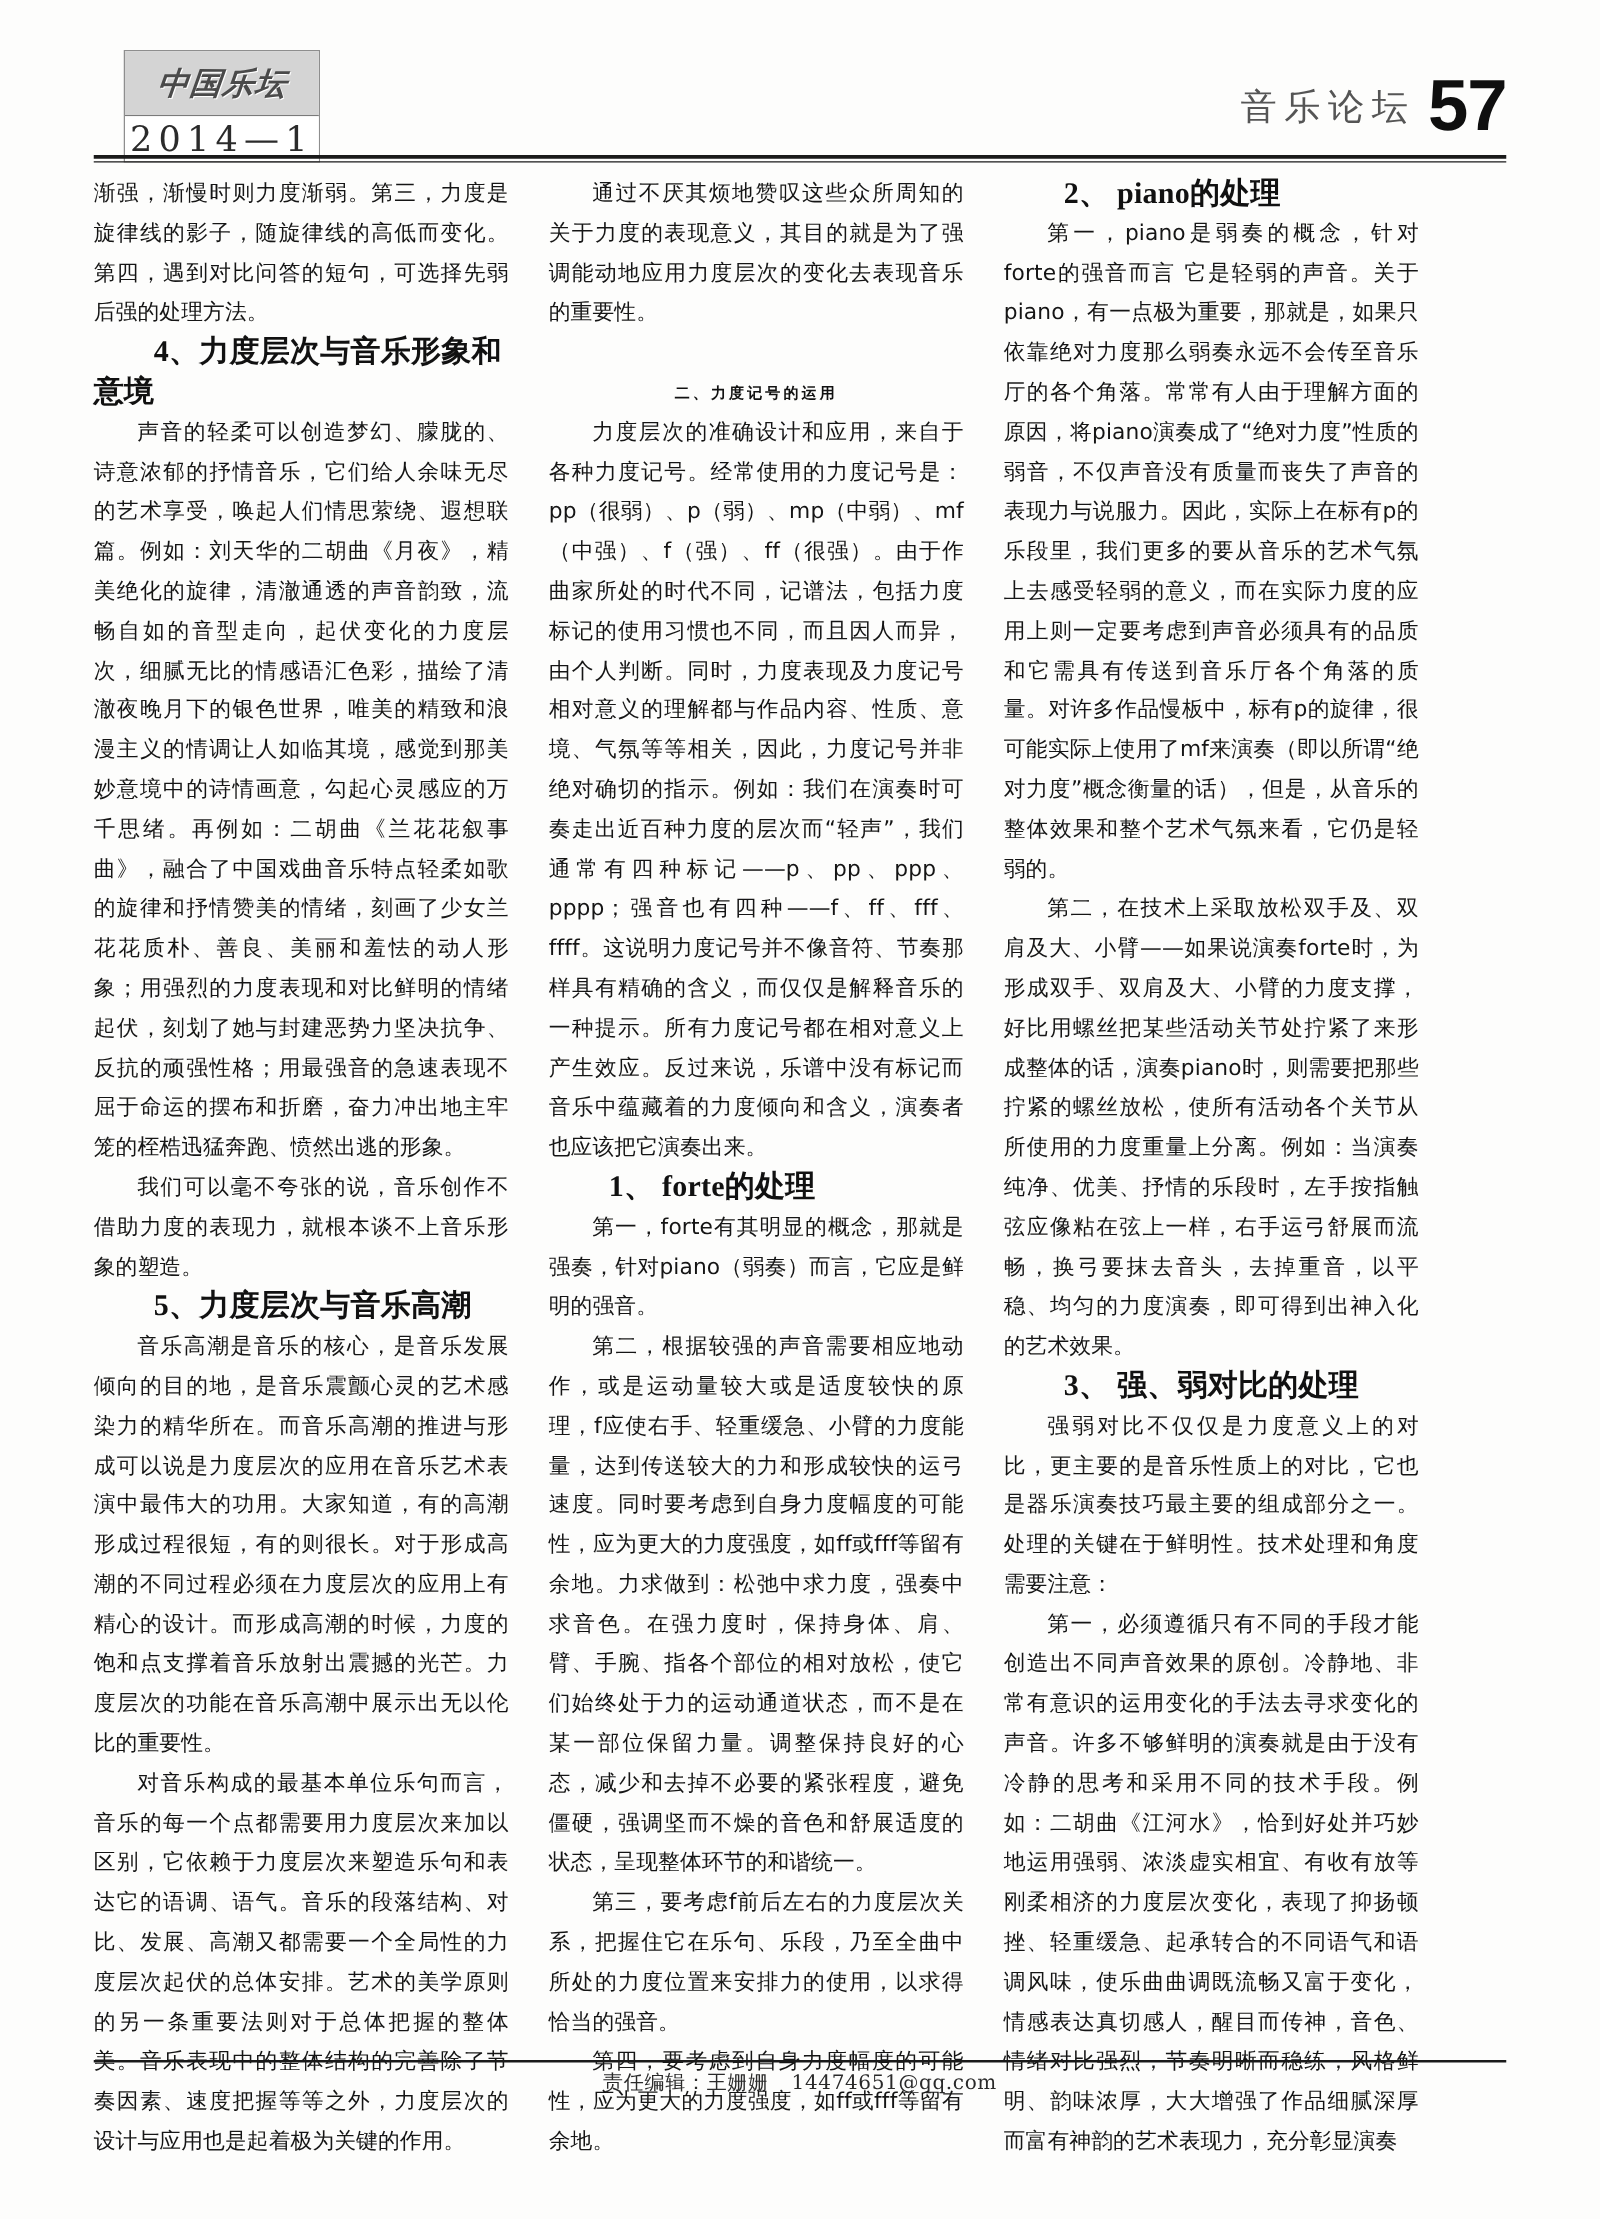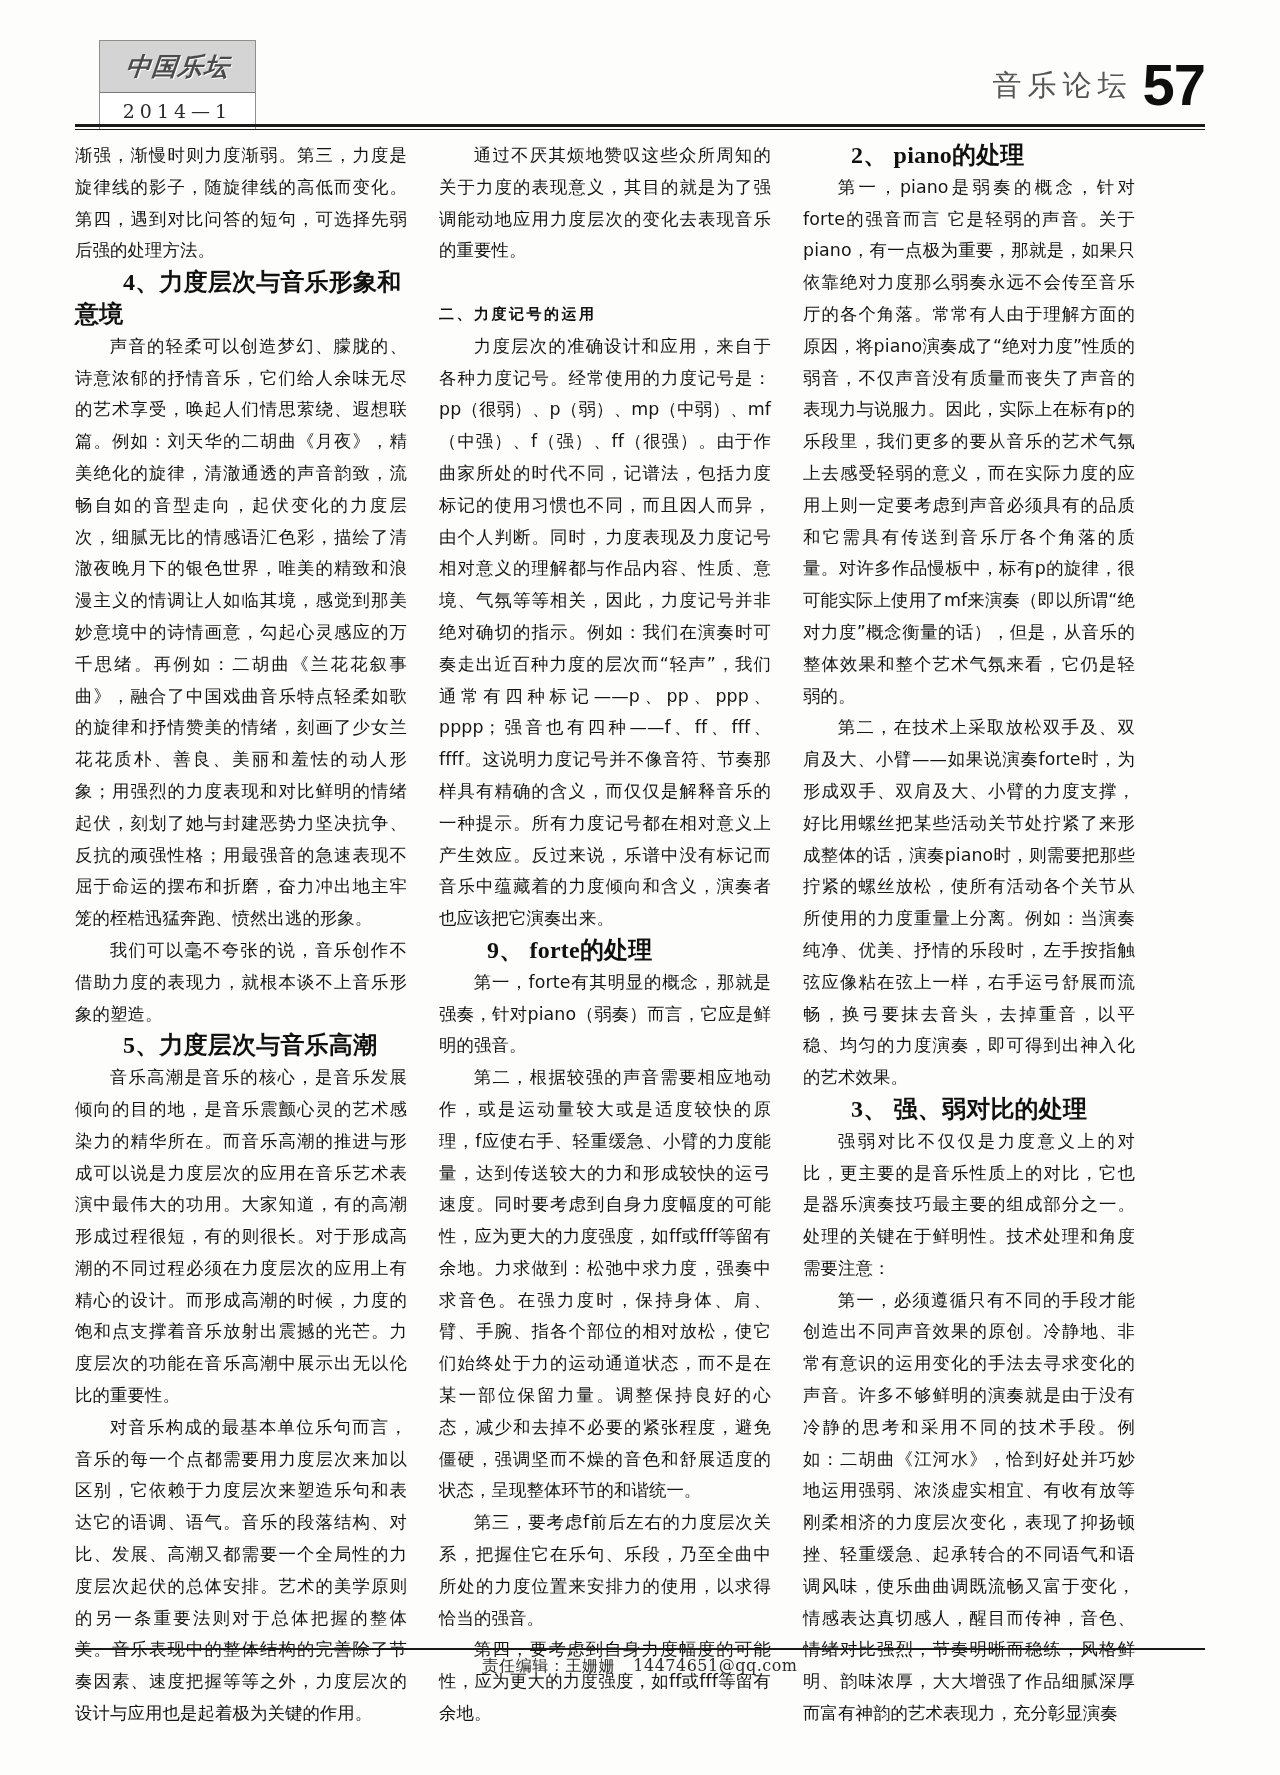--- a/index.html
+++ b/index.html
@@ -62,21 +62,21 @@
   }
   .logo-bottom {
     height: 36px;
     display: flex;
     align-items: center;
     justify-content: center;
     background: #ffffff;
   }
   .logo-bottom span {
     font-family: "DejaVu Serif", "Liberation Serif", serif;
-    font-size: 19px;
+    font-size: 28px;
     letter-spacing: 5px;
     color: #2b2b2b;
   }
 
   .head-right {
     position: absolute;
     right: 0;
     top: 36px;
     display: flex;
     align-items: flex-end;
@@ -148,25 +148,25 @@
     font-family: Liberation Serif, serif;
     font-size: 24px;
     line-height: 31.8px;
     font-weight: 700;
     text-indent: 2em;
     color: #111111;
     letter-spacing: 0.2px;
   }
   h2.sectionhead {
     margin: 0;
-    font-family: Liberation Serif, serif;
-    font-size: 15px;
+    font-family: Liberation Sans, sans-serif;
+    font-size: 12px;
     line-height: 31.8px;
     font-weight: 700;
-    text-align: left;
+    text-align: center;
     color: #111111;
     letter-spacing: 2.5px;
   }
   .spacer { height: 31.8px; }
 
   
   .rule-foot {
     position: absolute;
     left: 75px;
     top: 1648px;
@@ -222,21 +222,21 @@
         <p class="body">我们可以毫不夸张的说，音乐创作不借助力度的表现力，就根本谈不上音乐形象的塑造。</p>
         <h3 class="subhead">5、力度层次与音乐高潮</h3>
         <p class="body">音乐高潮是音乐的核心，是音乐发展倾向的目的地，是音乐震颤心灵的艺术感染力的精华所在。而音乐高潮的推进与形成可以说是力度层次的应用在音乐艺术表演中最伟大的功用。大家知道，有的高潮形成过程很短，有的则很长。对于形成高潮的不同过程必须在力度层次的应用上有精心的设计。而形成高潮的时候，力度的饱和点支撑着音乐放射出震撼的光芒。力度层次的功能在音乐高潮中展示出无以伦比的重要性。</p>
         <p class="body">对音乐构成的最基本单位乐句而言，音乐的每一个点都需要用力度层次来加以区别，它依赖于力度层次来塑造乐句和表达它的语调、语气。音乐的段落结构、对比、发展、高潮又都需要一个全局性的力度层次起伏的总体安排。艺术的美学原则的另一条重要法则对于总体把握的整体美。音乐表现中的整体结构的完善除了节奏因素、速度把握等等之外，力度层次的设计与应用也是起着极为关键的作用。</p>
       </div>
     <div class="col">
         <p class="body">通过不厌其烦地赞叹这些众所周知的关于力度的表现意义，其目的就是为了强调能动地应用力度层次的变化去表现音乐的重要性。</p>
         <div class="spacer"></div>
         <h2 class="sectionhead">二、力度记号的运用</h2>
         <p class="body">力度层次的准确设计和应用，来自于各种力度记号。经常使用的力度记号是：pp（很弱）、p（弱）、mp（中弱）、mf（中强）、f（强）、ff（很强）。由于作曲家所处的时代不同，记谱法，包括力度标记的使用习惯也不同，而且因人而异，由个人判断。同时，力度表现及力度记号相对意义的理解都与作品内容、性质、意境、气氛等等相关，因此，力度记号并非绝对确切的指示。例如：我们在演奏时可奏走出近百种力度的层次而“轻声”，我们通常有四种标记——p、pp、ppp、pppp；强音也有四种——f、ff、fff、ffff。这说明力度记号并不像音符、节奏那样具有精确的含义，而仅仅是解释音乐的一种提示。所有力度记号都在相对意义上产生效应。反过来说，乐谱中没有标记而音乐中蕴藏着的力度倾向和含义，演奏者也应该把它演奏出来。</p>
-        <h3 class="subhead">9、 forte的处理</h3>
+        <h3 class="subhead">1、 forte的处理</h3>
         <p class="body">第一，forte有其明显的概念，那就是强奏，针对piano（弱奏）而言，它应是鲜明的强音。</p>
         <p class="body">第二，根据较强的声音需要相应地动作，或是运动量较大或是适度较快的原理，f应使右手、轻重缓急、小臂的力度能量，达到传送较大的力和形成较快的运弓速度。同时要考虑到自身力度幅度的可能性，应为更大的力度强度，如ff或fff等留有余地。力求做到：松弛中求力度，强奏中求音色。在强力度时，保持身体、肩、臂、手腕、指各个部位的相对放松，使它们始终处于力的运动通道状态，而不是在某一部位保留力量。调整保持良好的心态，减少和去掉不必要的紧张程度，避免僵硬，强调坚而不燥的音色和舒展适度的状态，呈现整体环节的和谐统一。</p>
         <p class="body">第三，要考虑f前后左右的力度层次关系，把握住它在乐句、乐段，乃至全曲中所处的力度位置来安排力的使用，以求得恰当的强音。</p>
         <p class="body">第四，要考虑到自身力度幅度的可能性，应为更大的力度强度，如ff或fff等留有余地。</p>
       </div>
     <div class="col">
         <h3 class="subhead">2、 piano的处理</h3>
         <p class="body">第一，piano是弱奏的概念，针对forte的强音而言 它是轻弱的声音。关于piano，有一点极为重要，那就是，如果只依靠绝对力度那么弱奏永远不会传至音乐厅的各个角落。常常有人由于理解方面的原因，将piano演奏成了“绝对力度”性质的弱音，不仅声音没有质量而丧失了声音的表现力与说服力。因此，实际上在标有p的乐段里，我们更多的要从音乐的艺术气氛上去感受轻弱的意义，而在实际力度的应用上则一定要考虑到声音必须具有的品质和它需具有传送到音乐厅各个角落的质量。对许多作品慢板中，标有p的旋律，很可能实际上使用了mf来演奏（即以所谓“绝对力度”概念衡量的话），但是，从音乐的整体效果和整个艺术气氛来看，它仍是轻弱的。</p>
         <p class="body">第二，在技术上采取放松双手及、双肩及大、小臂——如果说演奏forte时，为形成双手、双肩及大、小臂的力度支撑，好比用螺丝把某些活动关节处拧紧了来形成整体的话，演奏piano时，则需要把那些拧紧的螺丝放松，使所有活动各个关节从所使用的力度重量上分离。例如：当演奏纯净、优美、抒情的乐段时，左手按指触弦应像粘在弦上一样，右手运弓舒展而流畅，换弓要抹去音头，去掉重音，以平稳、均匀的力度演奏，即可得到出神入化的艺术效果。</p>
         <h3 class="subhead">3、 强、弱对比的处理</h3>

